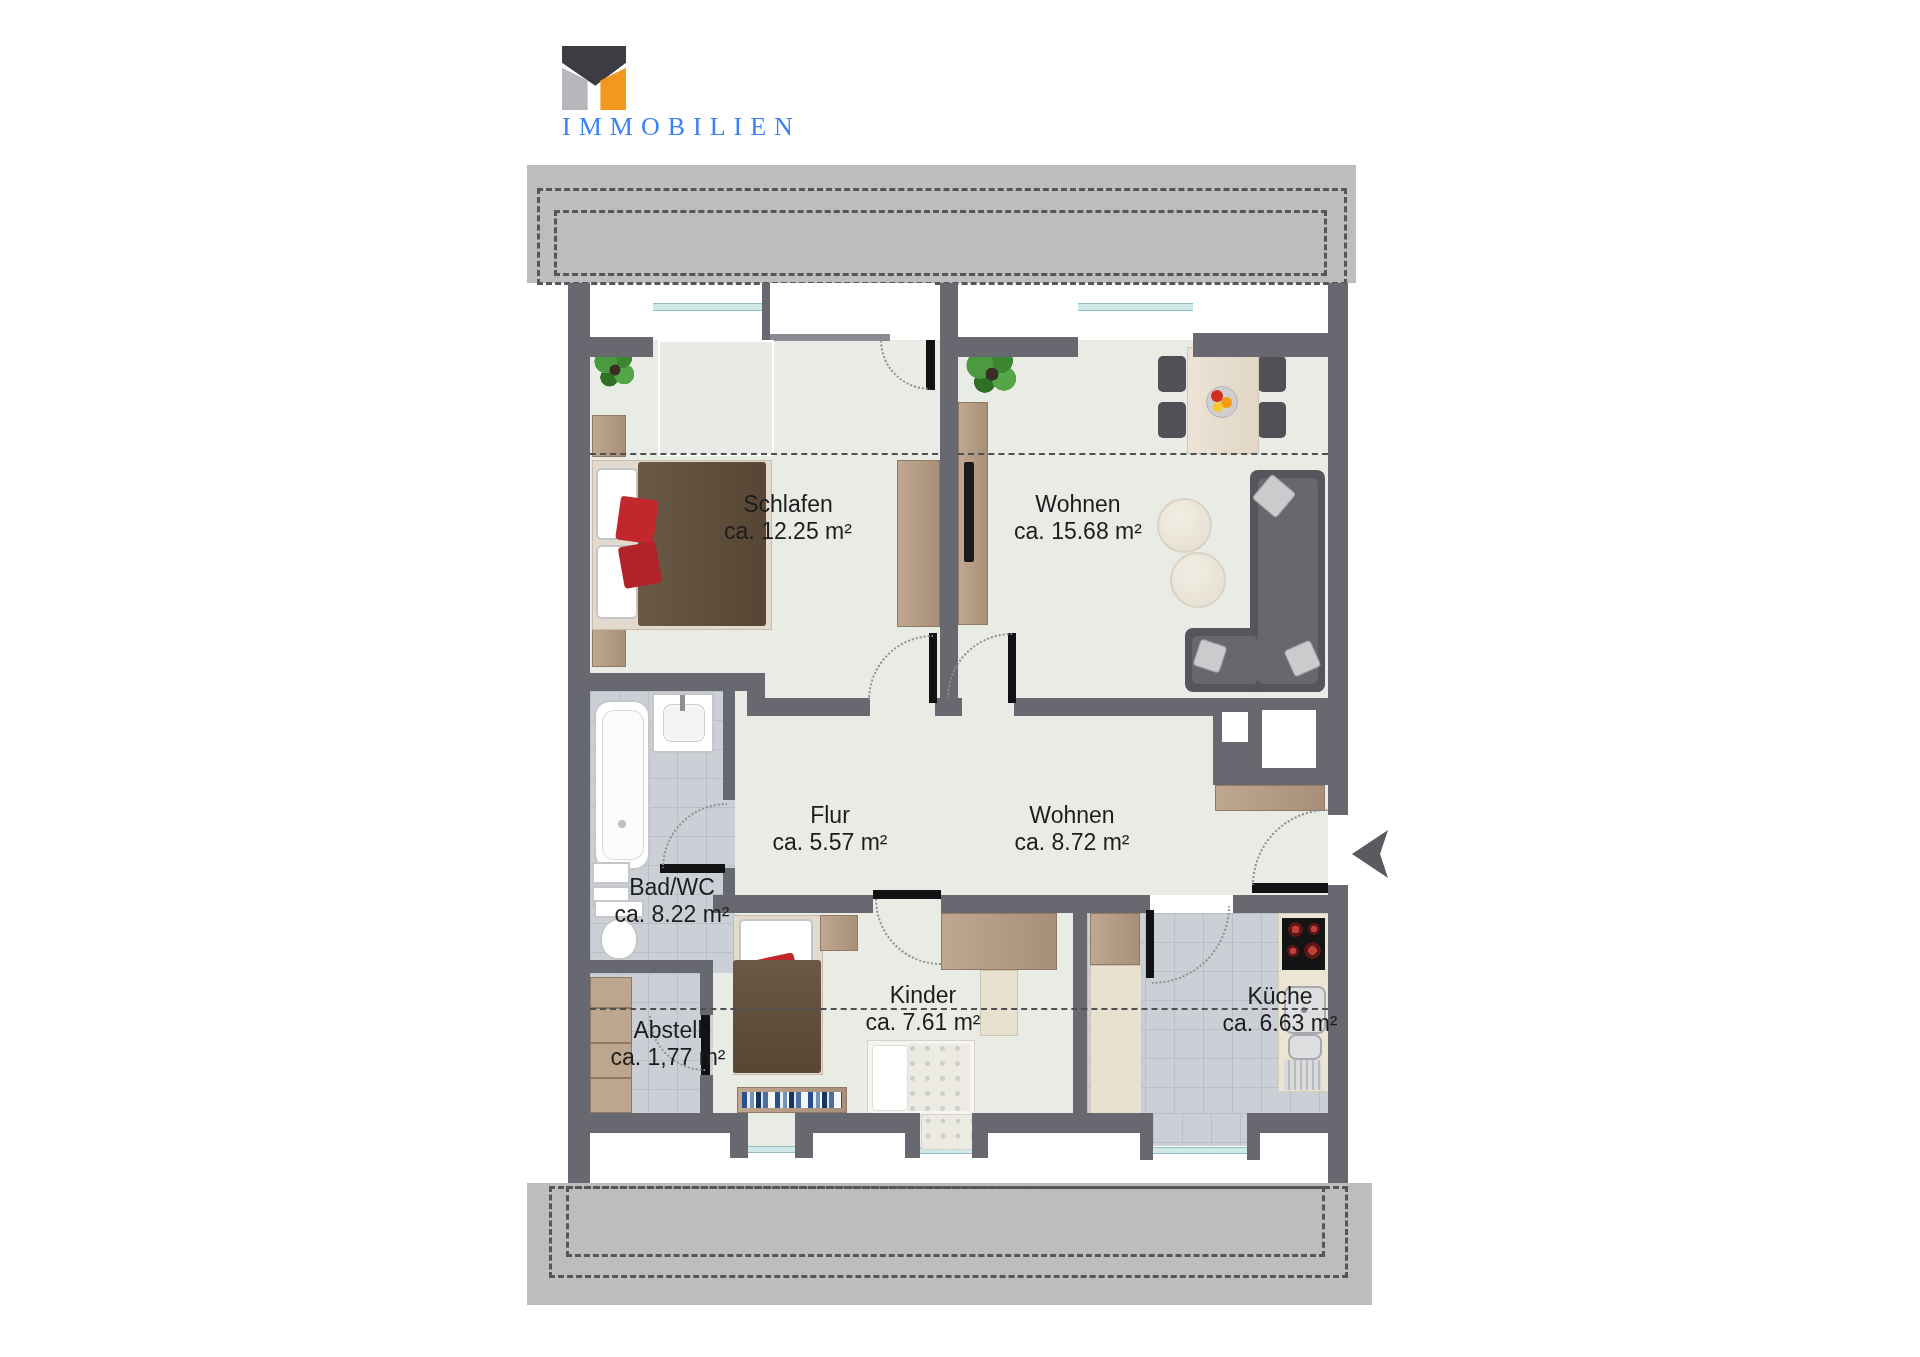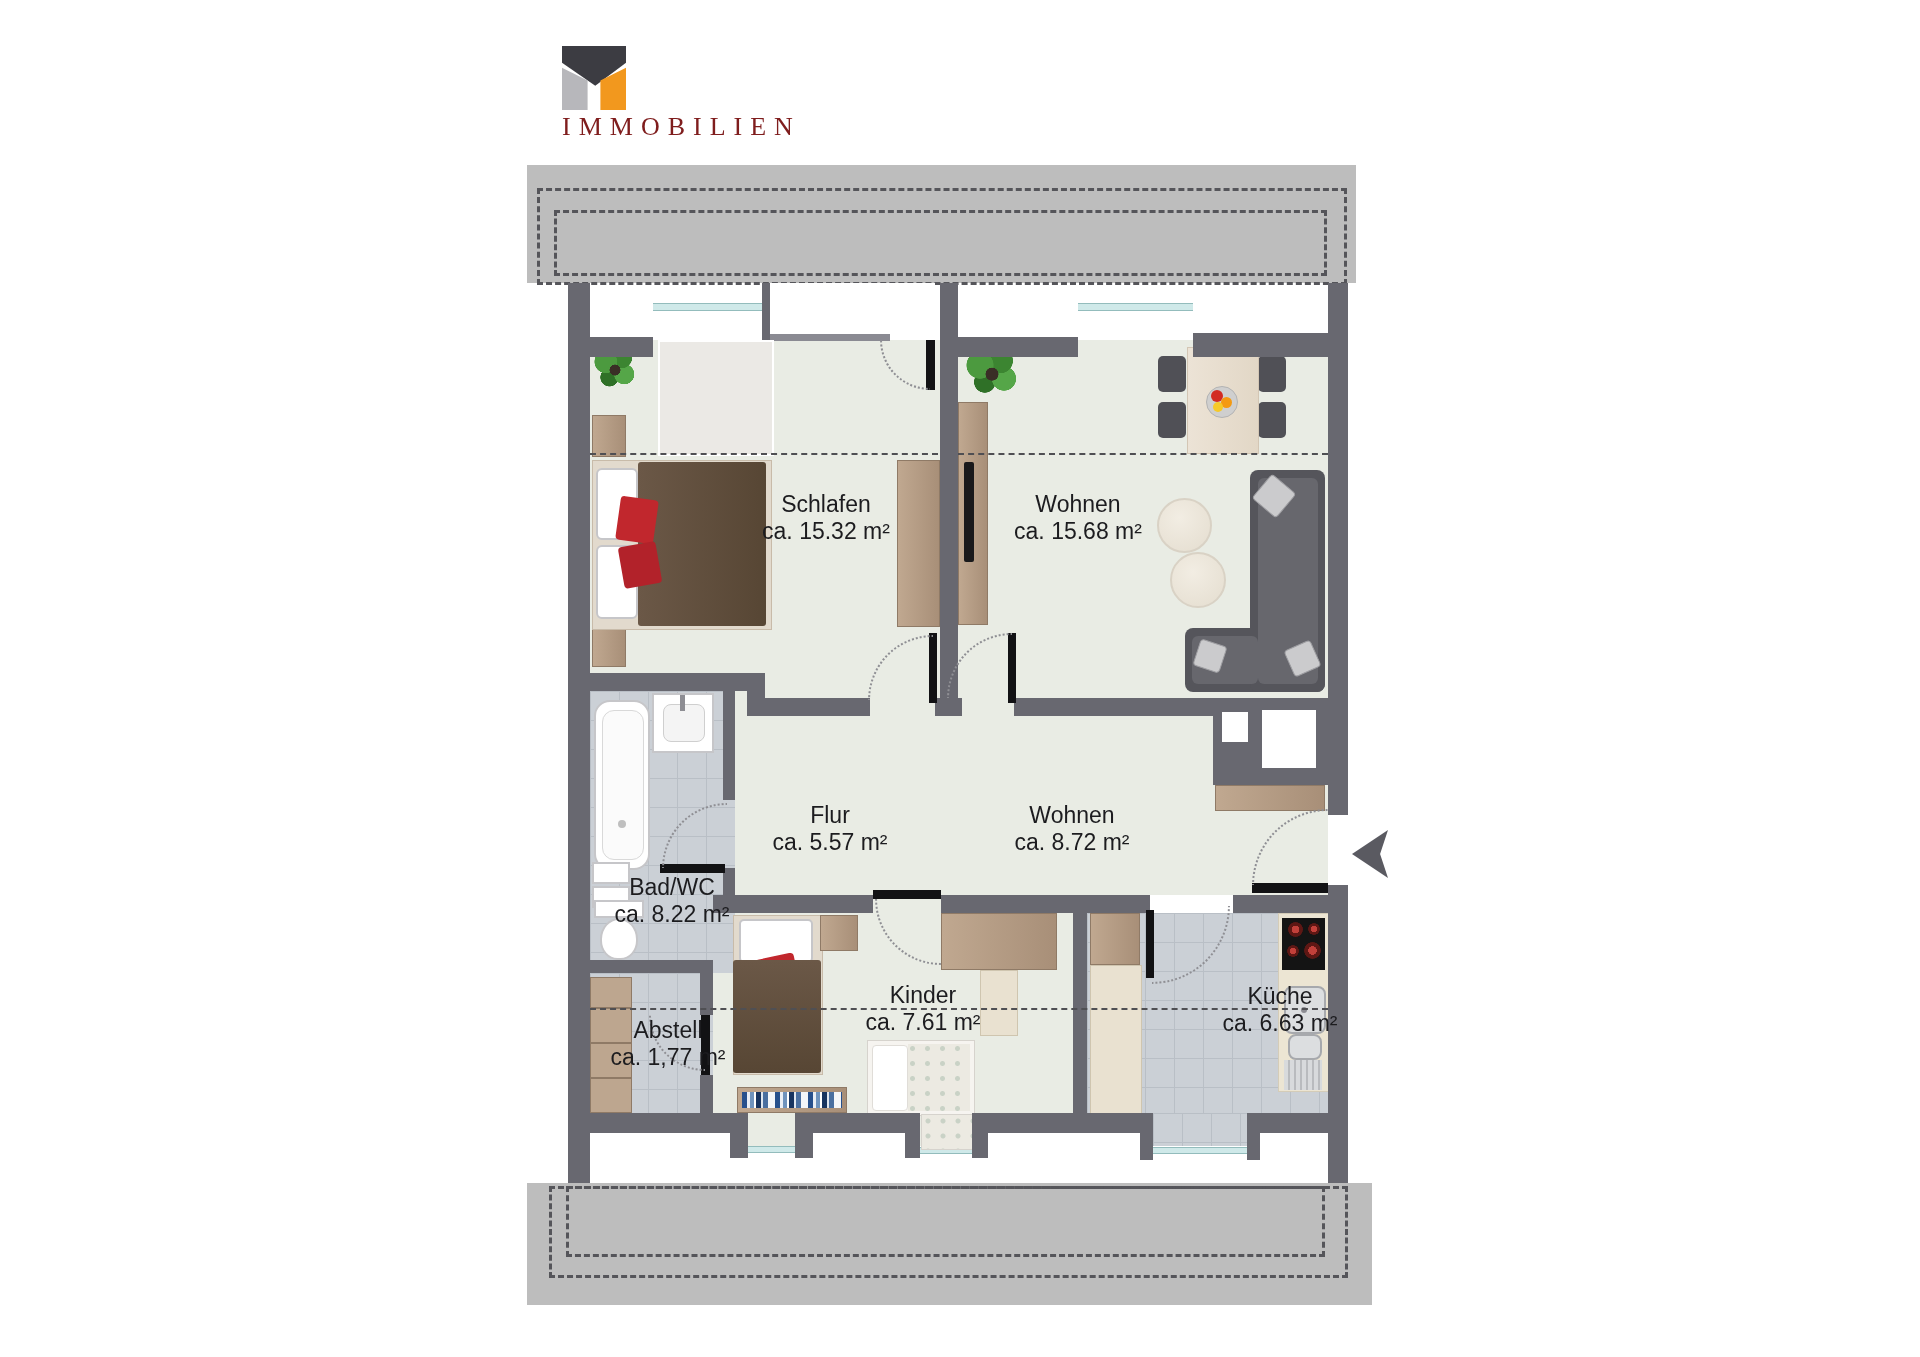--- a/index.html
+++ b/index.html
@@ -38,21 +38,21 @@
     background:radial-gradient(circle at 40% 35%,#f2ede3,#e4ddcf);box-sizing:border-box;}
   .books{position:absolute;background:repeating-linear-gradient(90deg,
     #27508c 0 5px,#e9eef5 5px 8px,#6f93bd 8px 12px,#ffffff 12px 14px,
     #173460 14px 19px,#dfe6ef 19px 21px,#4a6fa0 21px 26px,#f4f6f9 26px 33px);}
   .burner{position:absolute;border-radius:50%;
     background:radial-gradient(circle,#c2403a 0 35%,#5e1714 36% 70%,#2a0c0b 71%);}
   .fixture{position:absolute;background:#fff;border:2px solid #c6c6c9;box-sizing:border-box;}
   .logo-falc{position:absolute;left:638px;top:38px;font-family:"Liberation Serif",serif;
     font-weight:bold;font-size:74px;line-height:72px;letter-spacing:2px;color:#F2981E;}
   .logo-immo{position:absolute;left:562px;top:112px;font-family:"Liberation Serif",serif;
-    font-size:26px;letter-spacing:8px;color:#7f1d1d;}
+    font-size:26px;letter-spacing:8px;color:#3b82f6;}
   .arrow{position:absolute;background:#5a5a61;
     clip-path:polygon(0% 50%,100% 0%,78% 50%,100% 100%);}
 </style>
 </head>
 <body>
 
 <div id="canvas">
 
   <div class="band" style="left:527px;top:165px;width:829px;height:118px"></div>
   <div class="dashrect" style="left:537px;top:188px;width:810px;height:97px"></div>
@@ -230,23 +230,23 @@
   <div class="arc" style="left:875px;top:833px;width:132px;height:132px;clip-path:inset(50% 50% 0 0)"></div>
 
   <div class="leaf" style="left:1146px;top:910px;width:8px;height:68px"></div>
   <div class="arc" style="left:1074px;top:828px;width:156px;height:156px;clip-path:inset(50% 0 0 50%)"></div>
 
   <div class="white" style="left:1328px;top:815px;width:20px;height:70px"></div>
   <div class="leaf" style="left:1252px;top:883px;width:76px;height:10px"></div>
   <div class="arc" style="left:1252px;top:809px;width:152px;height:152px;clip-path:inset(0 50% 50% 0)"></div>
   <div class="arrow" style="left:1352px;top:830px;width:36px;height:48px"></div>
 
-  <div class="label" style="left:826px;top:518px">
+  <div class="label" style="left:788px;top:518px">
     <div>Schlafen</div>
-    <div>ca. 15.32 m²</div>
+    <div>ca. 12.25 m²</div>
   </div>
   <div class="label" style="left:1078px;top:518px">
     <div>Wohnen</div>
     <div>ca. 15.68 m²</div>
   </div>
   <div class="label" style="left:830px;top:829px">
     <div>Flur</div>
     <div>ca. 5.57 m²</div>
   </div>
   <div class="label" style="left:1072px;top:829px">

